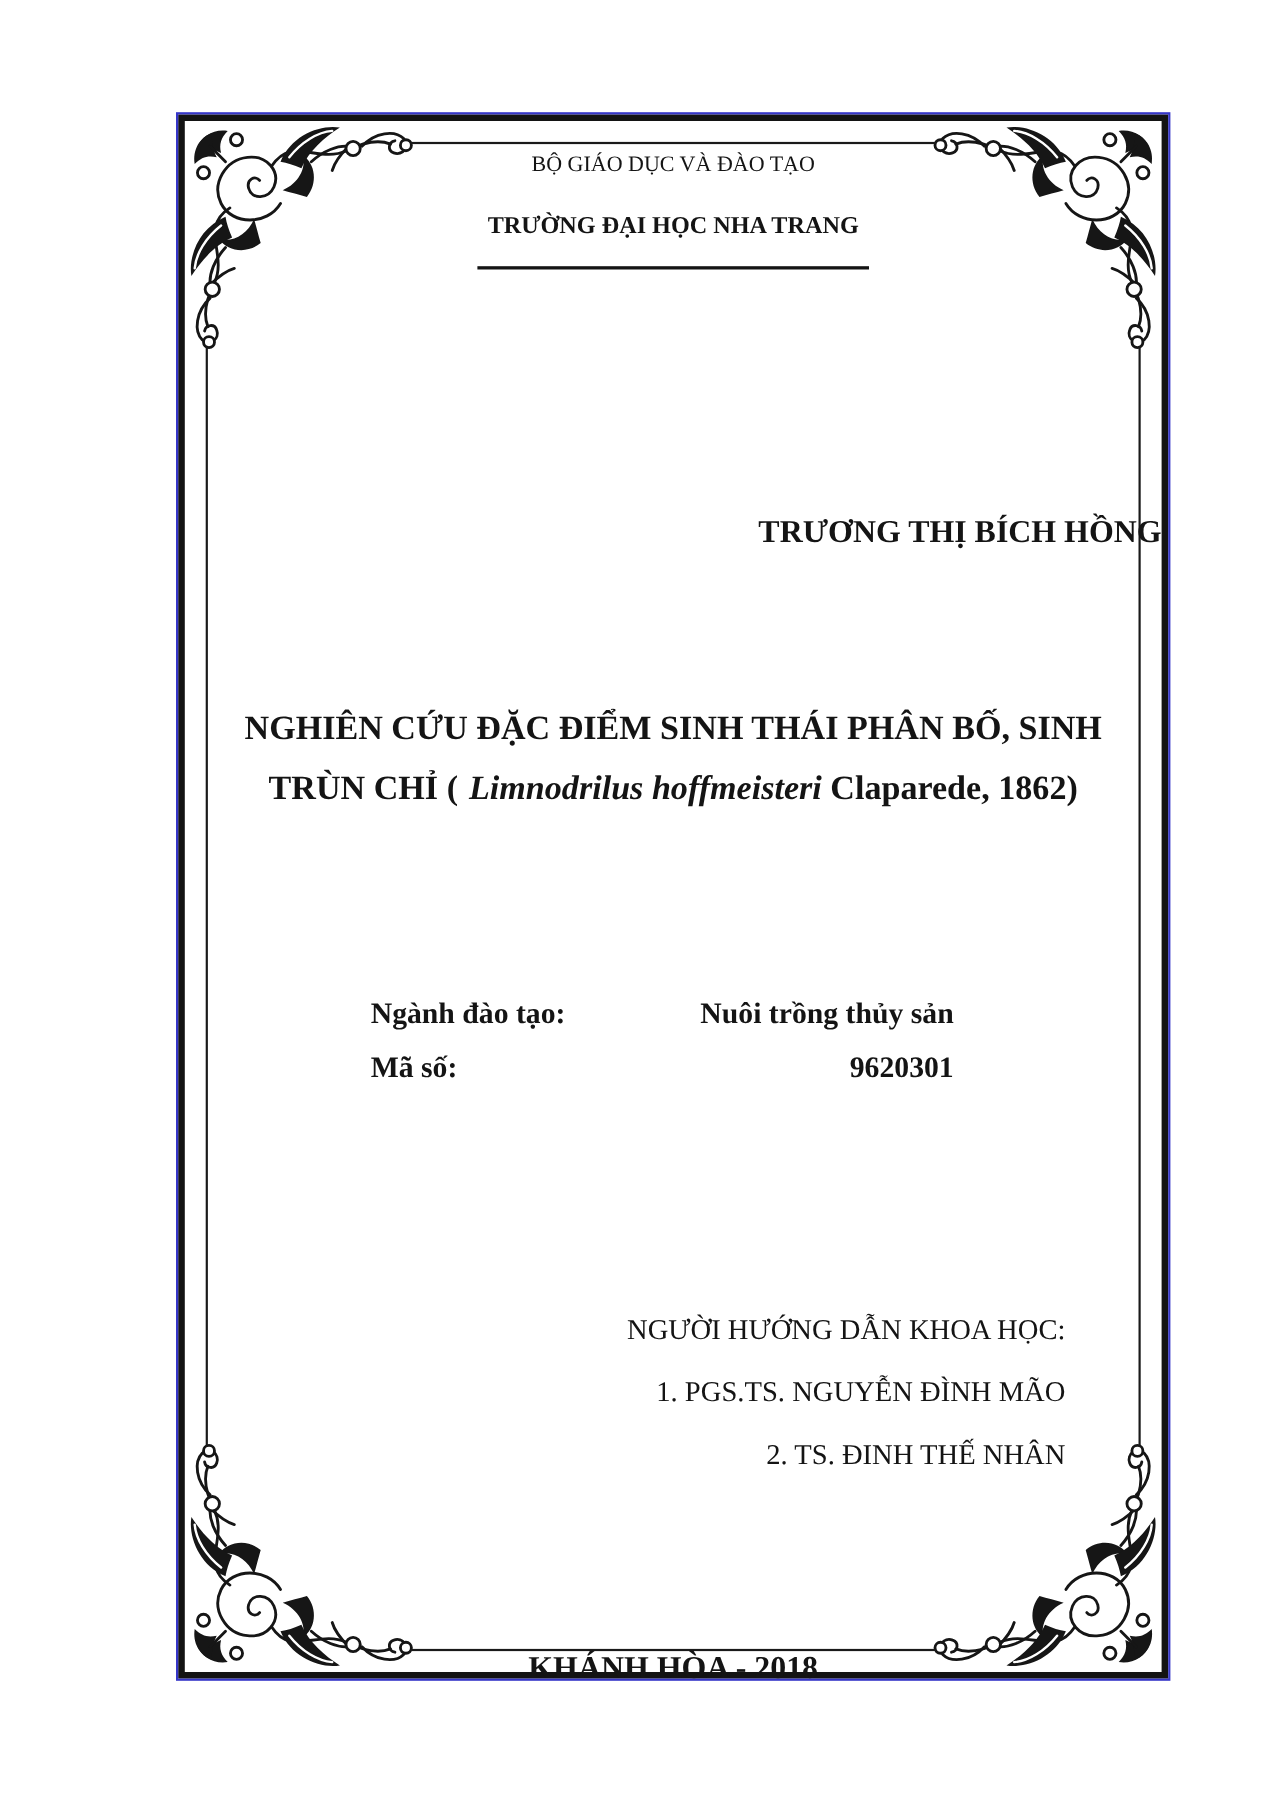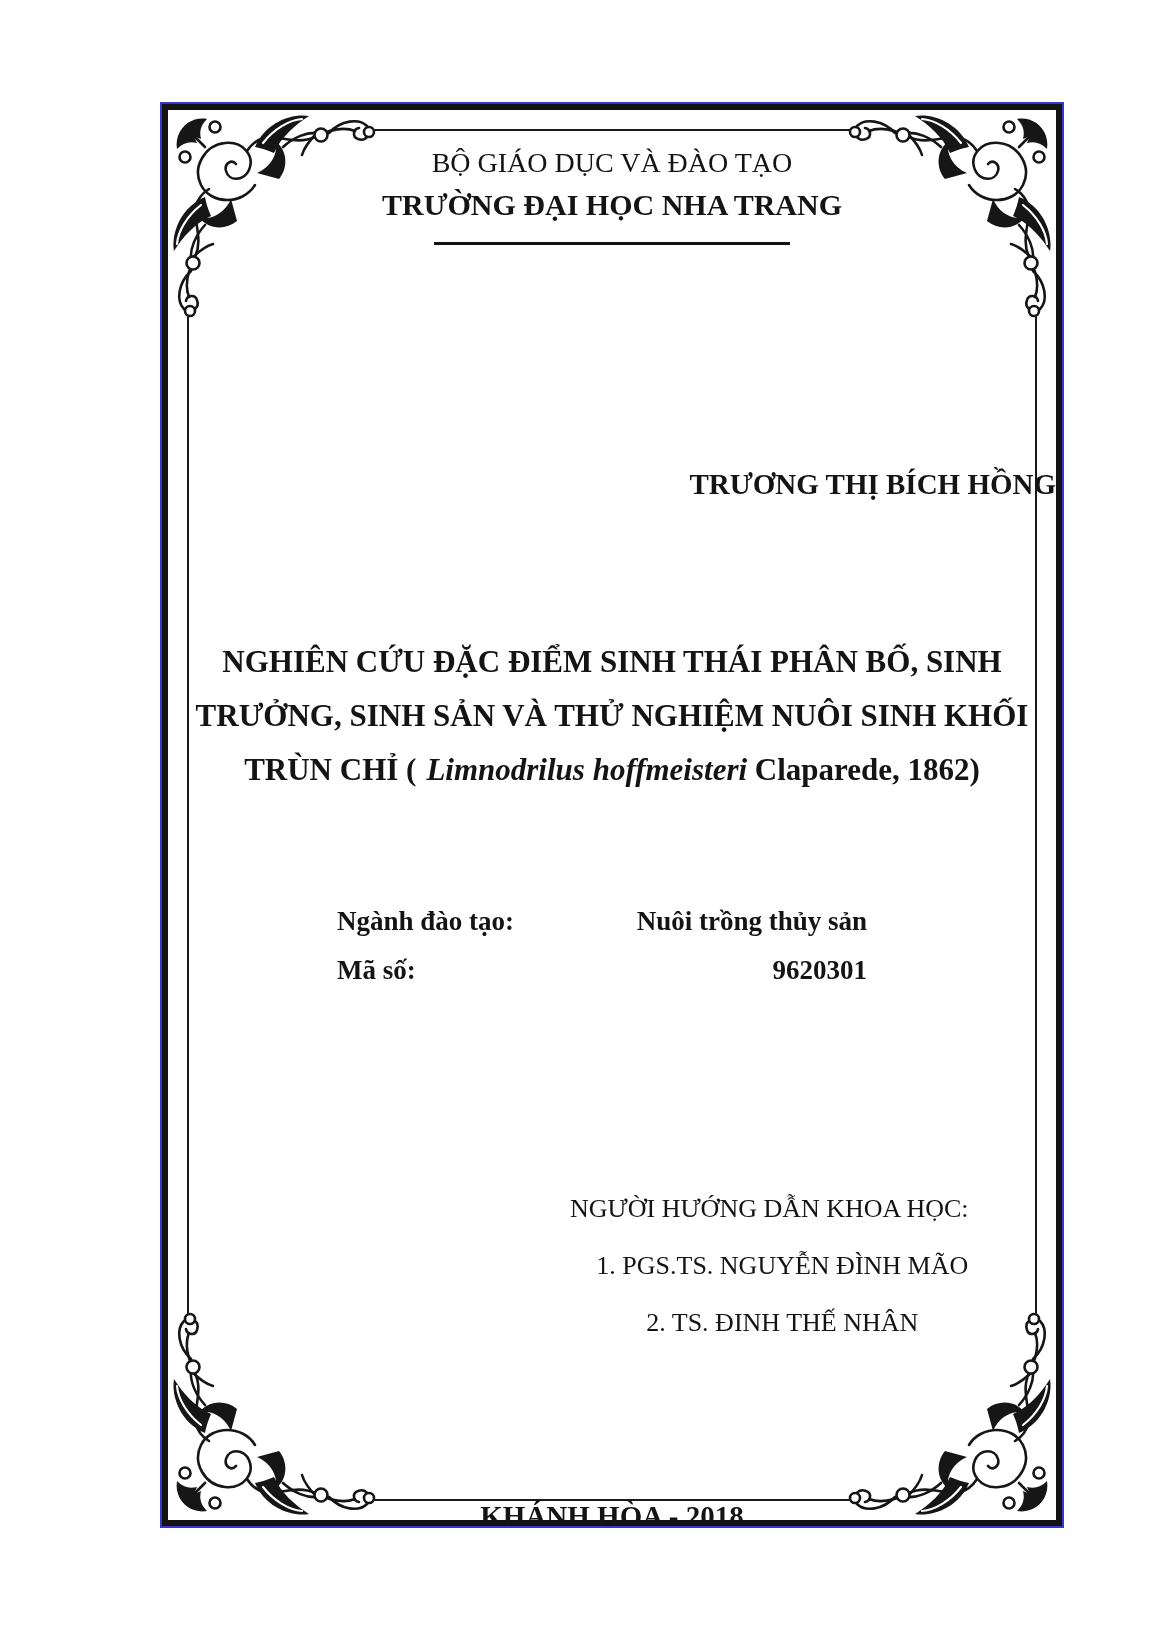--- a/index.html
+++ b/index.html
@@ -15,32 +15,32 @@
   .orn-tl{left:1px;top:1px;}
   .orn-tr{right:1px;top:1px;transform:scaleX(-1);}
   .orn-bl{left:1px;bottom:1px;transform:scaleY(-1);}
   .orn-br{right:1px;bottom:1px;transform:scale(-1,-1);}
   .edge-line{position:absolute;background:#1a1a1a;}
   .edge-top{left:205px;right:205px;top:19px;height:2px;}
   .edge-bottom{left:205px;right:205px;bottom:19px;height:2px;}
   .edge-left{top:205px;bottom:205px;left:19px;width:2px;}
   .edge-right{top:205px;bottom:205px;right:19px;width:2px;}
   .centered{position:absolute;left:0;right:0;text-align:center;white-space:nowrap;}
-  .ministry{top:36px;font-size:28px;line-height:34px;}
-  .university{top:78px;font-size:30px;line-height:34px;font-weight:bold;}
+  .ministry{top:22px;font-size:20px;line-height:34px;}
+  .university{top:78px;font-size:22px;line-height:34px;font-weight:bold;}
   .header-divider{position:absolute;top:132px;left:50%;transform:translateX(-50%);width:356px;height:3px;background:#141414;}
   .author{top:356px;font-size:29px;line-height:36px;font-weight:bold;text-align:right;}
   .thesis-title{top:525px;font-size:31px;line-height:54px;font-weight:bold;text-align:center;}
   .species{font-style:italic;margin-left:10px;}
   .program-block{position:absolute;left:169px;top:787px;font-size:27px;font-weight:bold;}
   .prow{display:flex;line-height:49px;}
   .plabel{display:inline-block;width:230px;text-align:left;}
   .pvalue{display:inline-block;width:300px;text-align:right;}
   .doctype{top:934px;font-size:28px;line-height:36px;font-weight:bold;}
-  .supervisors{position:absolute;left:402px;top:1082px;font-size:26px;line-height:34px;text-align:center;white-space:nowrap;}
+  .supervisors{position:absolute;left:402px;top:1082px;font-size:26px;line-height:34px;text-align:right;white-space:nowrap;}
   .supervisors .item{margin-top:23px;margin-left:26px;}
   .footer{top:1340px;font-size:29px;line-height:36px;font-weight:bold;margin-top:48px;}
 </style>
 </head>
 <body>
 
 <svg width="0" height="0" style="position:absolute" aria-hidden="true">
   <defs>
     <g id="orn-arm" fill="none" stroke="#161616" stroke-width="2.6" stroke-linecap="round" stroke-linejoin="round">
       <path d="M78,40 C96,12 120,38 146,26 C160,19 174,15 186,20"></path>
@@ -90,21 +90,20 @@
     <div class="edge-line edge-right"></div>
 
     <div class="centered ministry">BỘ GIÁO DỤC VÀ ĐÀO TẠO</div>
     <div class="centered university">TRƯỜNG ĐẠI HỌC NHA TRANG</div>
     <div class="header-divider"></div>
 
     <div class="centered author">TRƯƠNG THỊ BÍCH HỒNG</div>
 
     <div class="centered thesis-title">
       <div>NGHIÊN CỨU ĐẶC ĐIỂM SINH THÁI PHÂN BỐ, SINH</div>
-      <div>TRƯỞNG, SINH SẢN VÀ THỬ NGHIỆM NUÔI SINH KHỐI</div>
       <div><span>TRÙN CHỈ (</span><span class="species">Limnodrilus hoffmeisteri</span><span> Claparede, 1862)</span></div>
     </div>
 
     <div class="program-block">
       <div class="prow">
         <span class="plabel">Ngành đào tạo:</span>
         <span class="pvalue">Nuôi trồng thủy sản</span>
       </div>
       <div class="prow">
         <span class="plabel">Mã số:</span>

